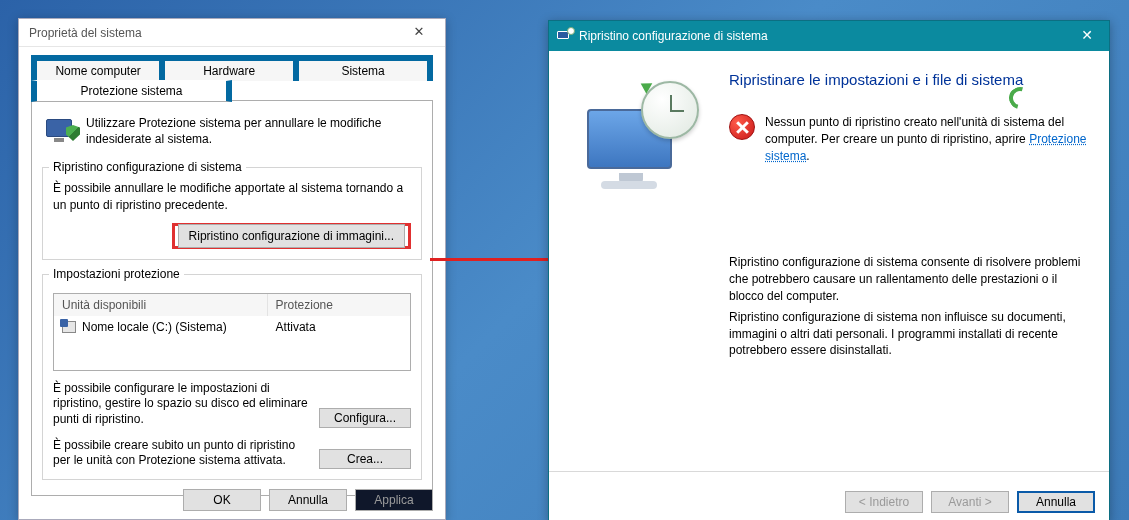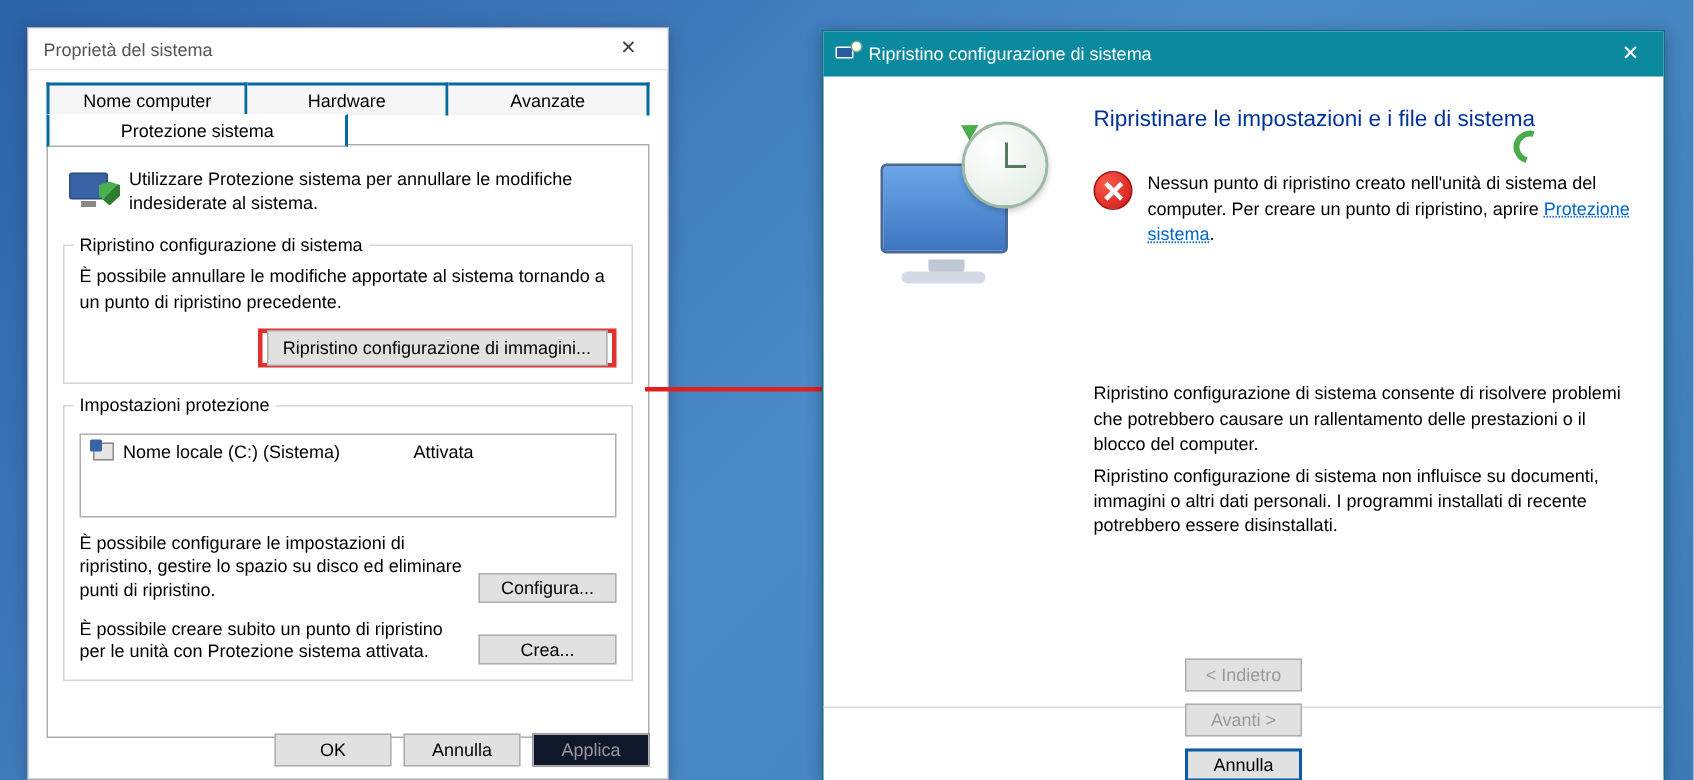--- a/index.html
+++ b/index.html
@@ -35,21 +35,21 @@
   .dlg1-titlebar .title { flex: 1; font-size: 12px; }
   .dlg1-titlebar .close {
     width: 40px; height: 22px;
     text-align: center; line-height: 20px;
     color: #444; font-size: 13px;
   }
   .dlg1-body { padding: 8px 12px 8px 12px; }
 
   .tabrow { display: flex; font-size: 12px; }
   .tabrow .tab {
-    border: 2px solid #0369a1;
+    border: 6px solid #0369a1;
     background: #f6f6f6;
     padding: 3px 0;
     text-align: center;
     position: relative;
     margin-bottom: -1px;
   }
   .tabrow.top .tab { border-bottom: none; }
   .tabrow.bottom .tab.active {
     background: #fff;
     border-top: 1px solid #fff;
@@ -218,21 +218,20 @@
   .warntext{ font-size:12px; line-height:1.4;}
   .warntext a{ color:#0066cc; text-decoration:underline dotted;}
 
   .infotext{ font-size:12px; line-height:1.4; color:#000;}
   .infotext p{ margin:0 0 4px 0;}
 
   .dlg2-footer{
     border-top:1px solid #d9d9d9; padding:10px 14px 0 14px;
     display:flex; justify-content:flex-end; gap:8px; align-items:center;
     height:50px;
-    flex-direction:column;
   }
   .wbtn{
     border:1px solid #adadad; background:#e1e1e1; width:78px; padding:3px 0;
     font-size:12px; text-align:center; cursor:default;
   }
   .wbtn.disabled{ color:#9a9a9a;}
   .wbtn.primary{ border:2px solid #0a5aa8; padding:2px 0;}
 
 </style>
 </head>
@@ -240,21 +239,21 @@
 
 <div class="dlg1">
   <div class="dlg1-titlebar">
     <span class="title">Proprietà del sistema</span>
     <span class="close">✕</span>
   </div>
   <div class="dlg1-body">
     <div class="tabrow top">
       <div class="tab">Nome computer</div>
       <div class="tab">Hardware</div>
-      <div class="tab">Avanzate</div>
+      <div class="tab">Sistema</div>
     </div>
     <div class="tabrow bottom">
       <div class="tab active">Protezione sistema</div>
     </div>
 
     <div class="tabcontent" style="height:396px; position:relative;">
       <div class="intro">
         <span class="proticon">
           <span class="monitor"></span>
             <span class="shield"></span>
@@ -269,20 +268,24 @@
           <span class="hl">
             <span class="bigbtn">Ripristino configurazione di immagini...</span>
           </span>
         </div>
       </div>
 
       <div class="groupbox" style="margin-top:14px;">
         <span class="legend">Impostazioni protezione</span>
 
         <div class="drivelist">
+          <div class="hdr">
+            <div class="c1">Unità disponibili</div>
+            <div class="c2">Protezione</div>
+          </div>
           <div class="row">
             <div class="c1">
               <span class="diskicon"></span>
               <span>Nome locale (C:) (Sistema)</span>
             </div>
             <div class="c2">Attivata</div>
           </div>
           <div style="height:32px;"></div>
         </div>
 

